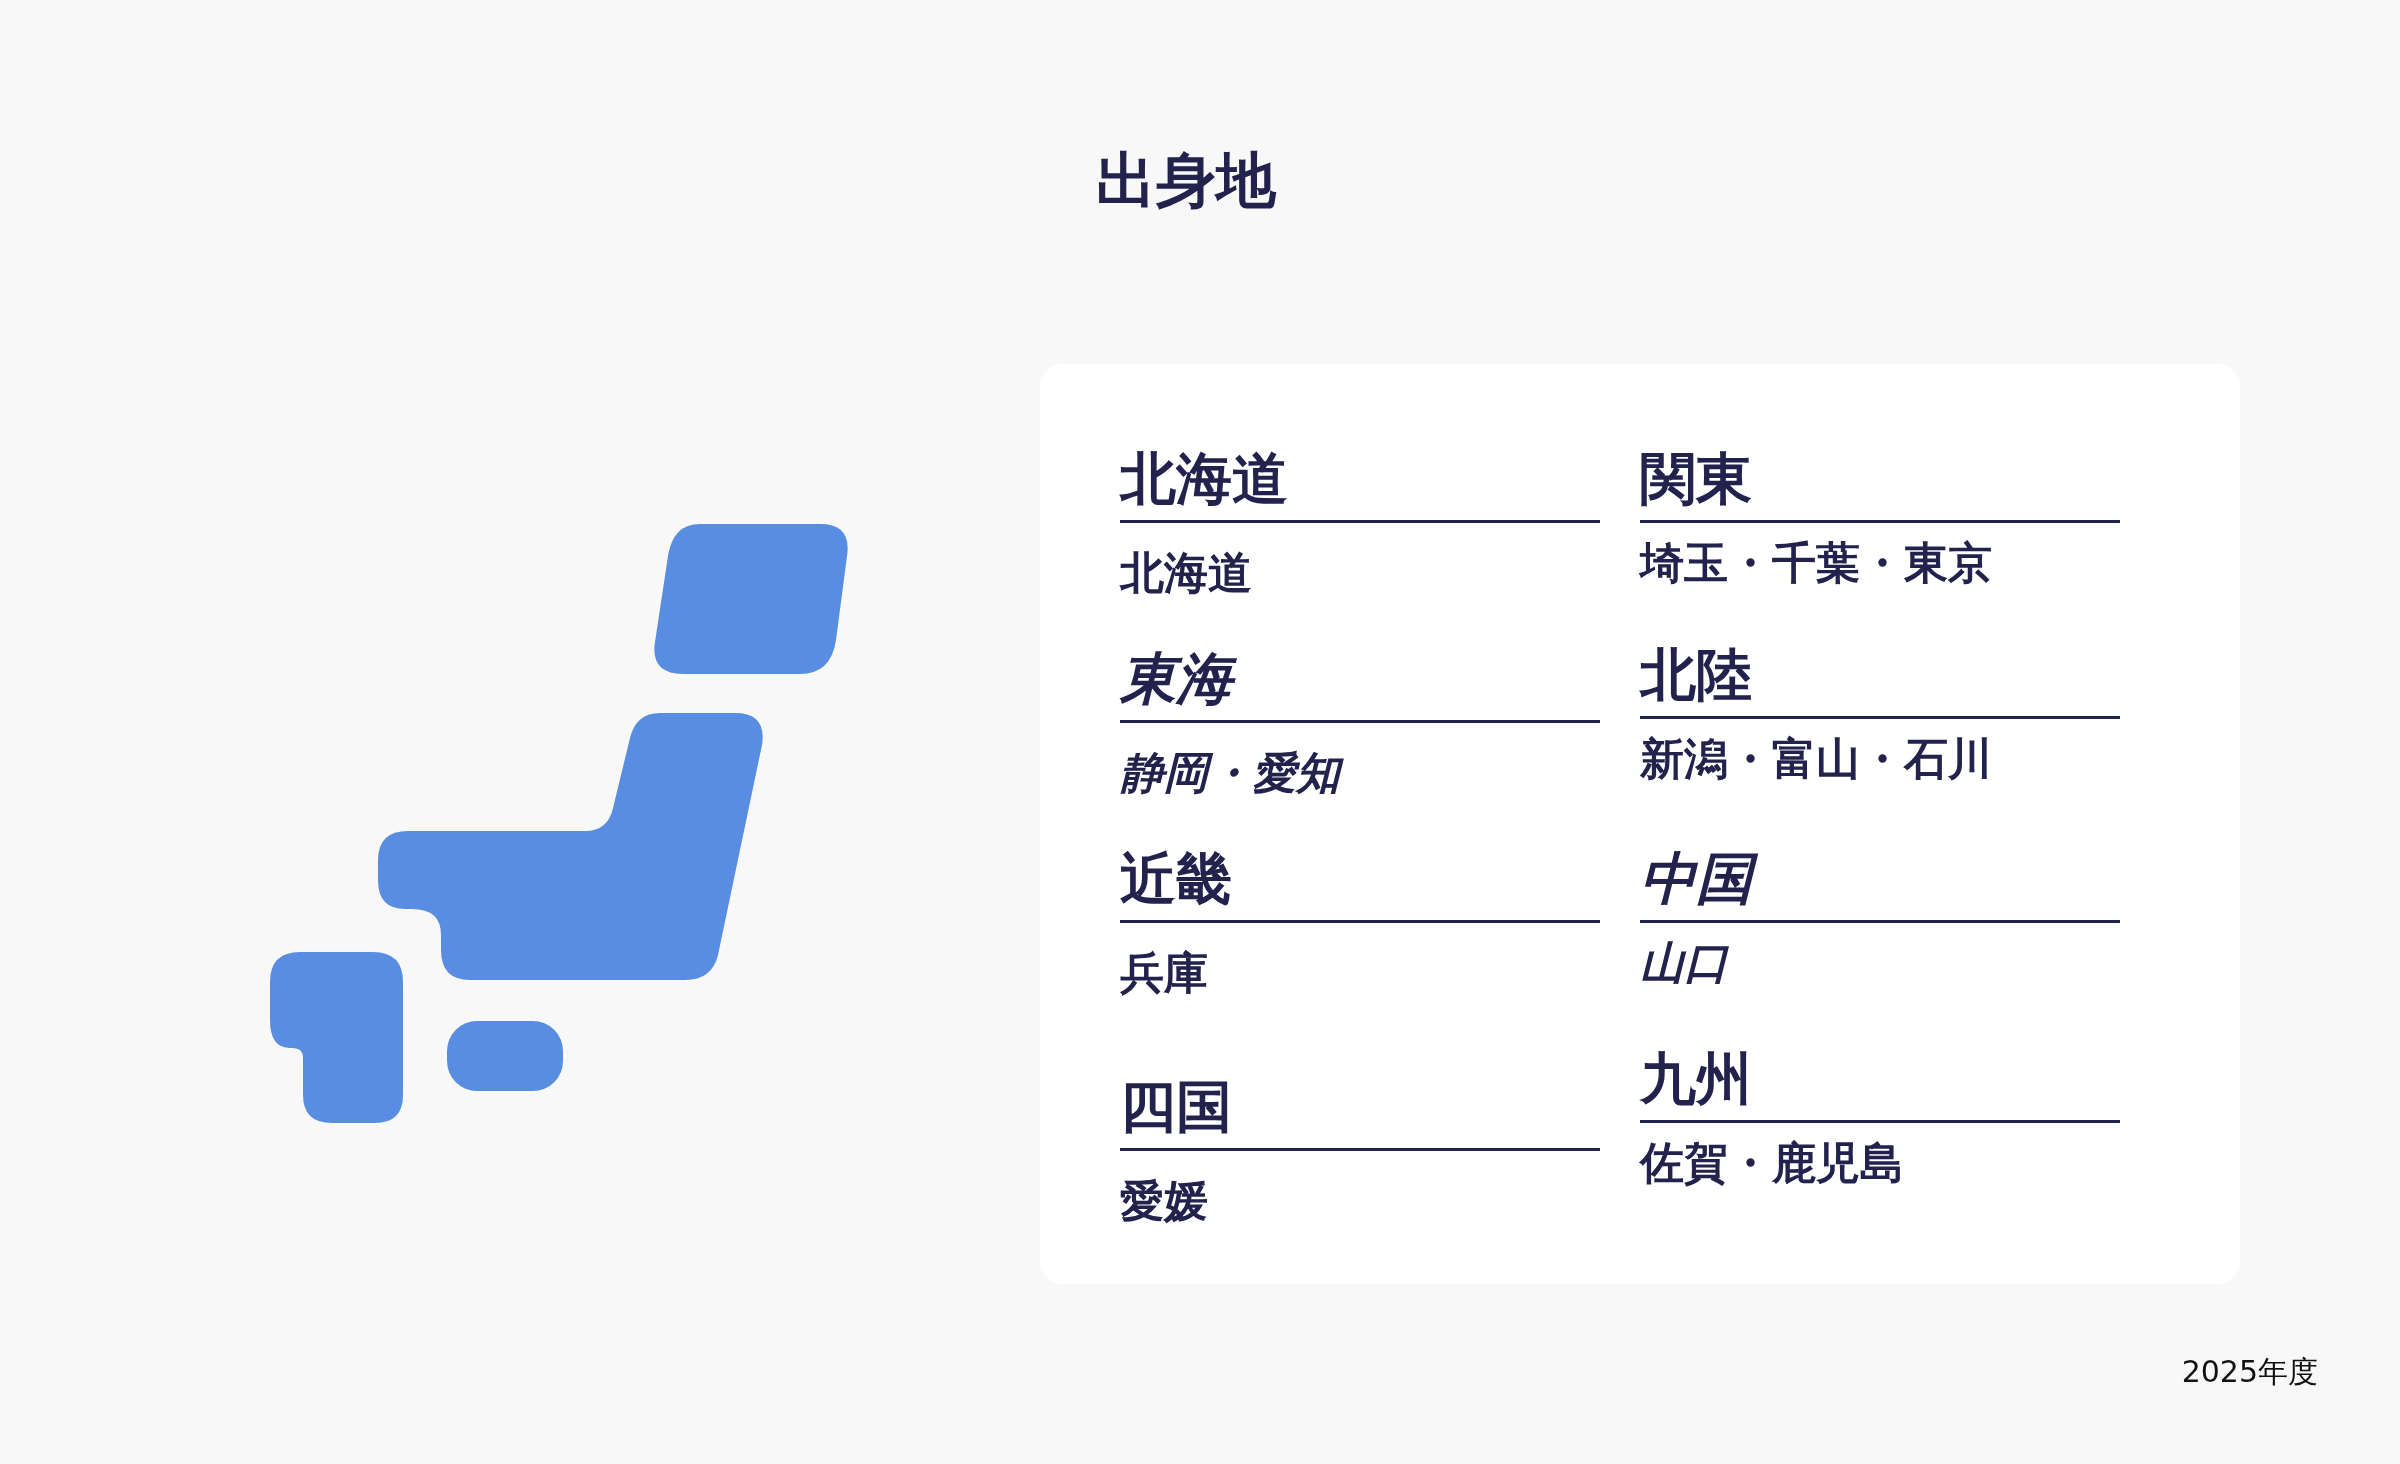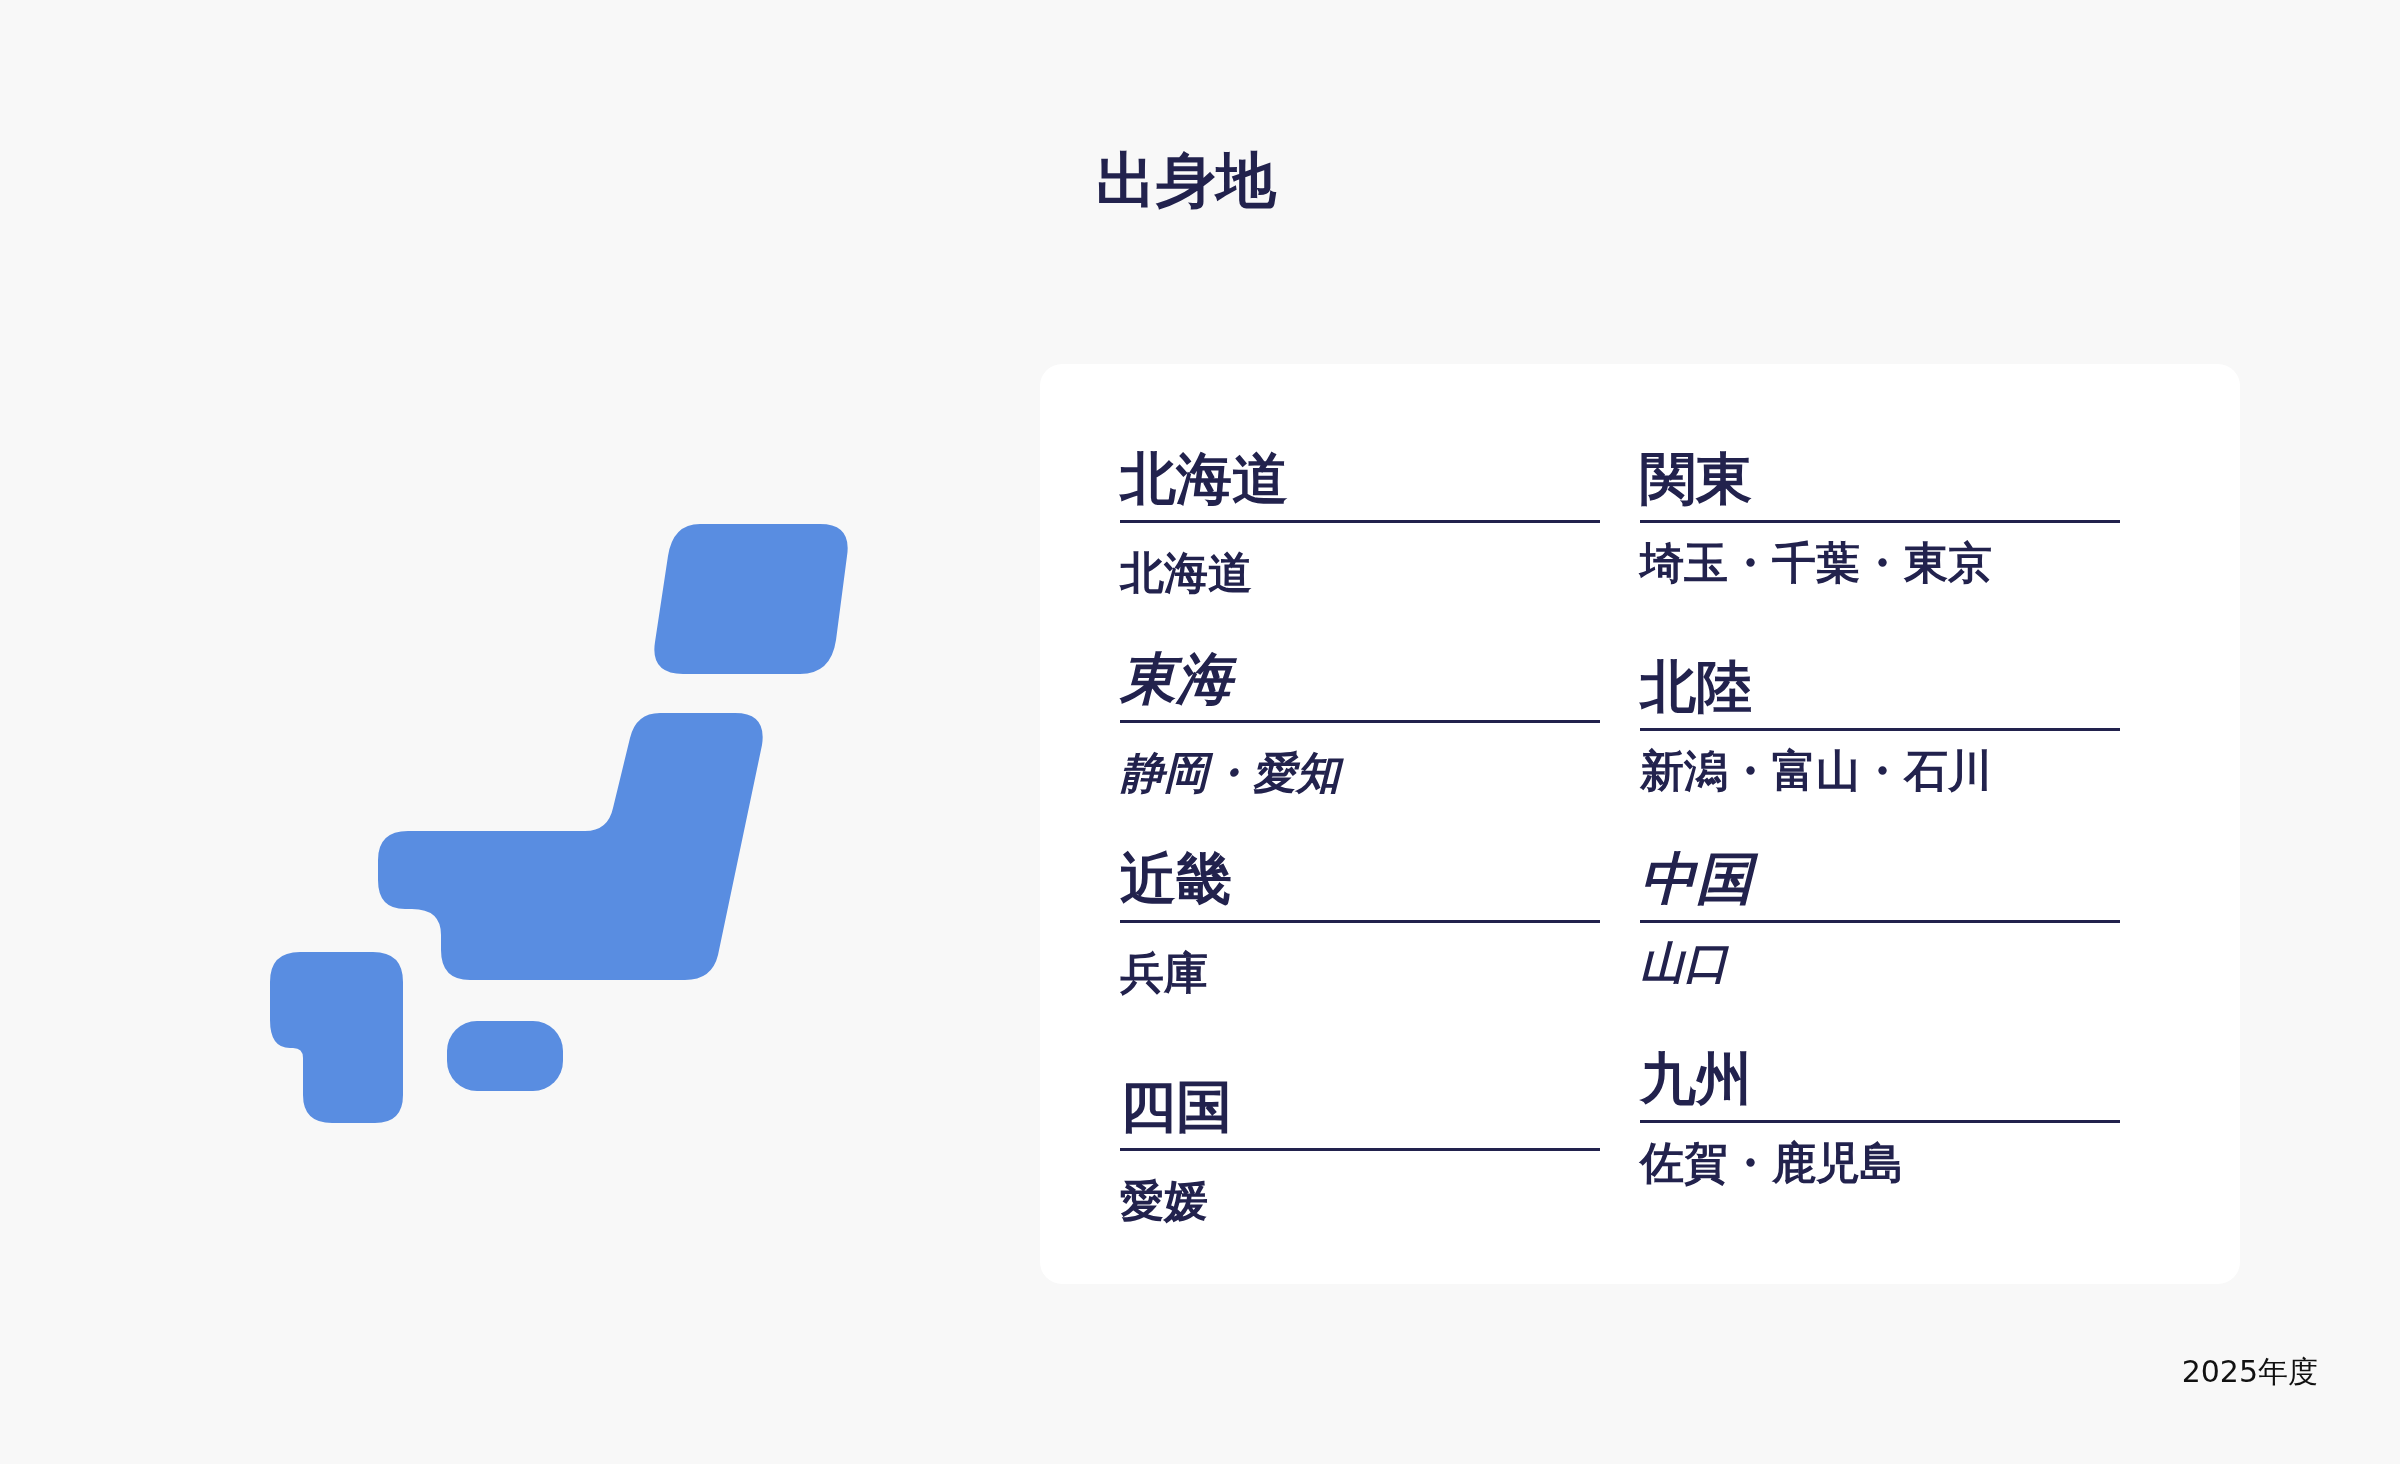--- a/index.html
+++ b/index.html
@@ -146,21 +146,21 @@
         <div class="rule"></div>
         <div class="prefs">愛媛</div>
       </div>
     </div>
     <div class="col right">
       <div class="region" style="top:0px;">
         <div class="region-name">関東</div>
         <div class="rule"></div>
         <div class="prefs">埼玉・千葉・東京</div>
       </div>
-      <div class="region" style="top:208px;">
+      <div class="region" style="top:196px;">
         <div class="region-name">北陸</div>
         <div class="rule"></div>
         <div class="prefs">新潟・富山・石川</div>
       </div>
       <div class="region" style="top:400px;font-style:italic;">
         <div class="region-name">中国</div>
         <div class="rule"></div>
         <div class="prefs">山口</div>
       </div>
       <div class="region" style="top:600px;">

